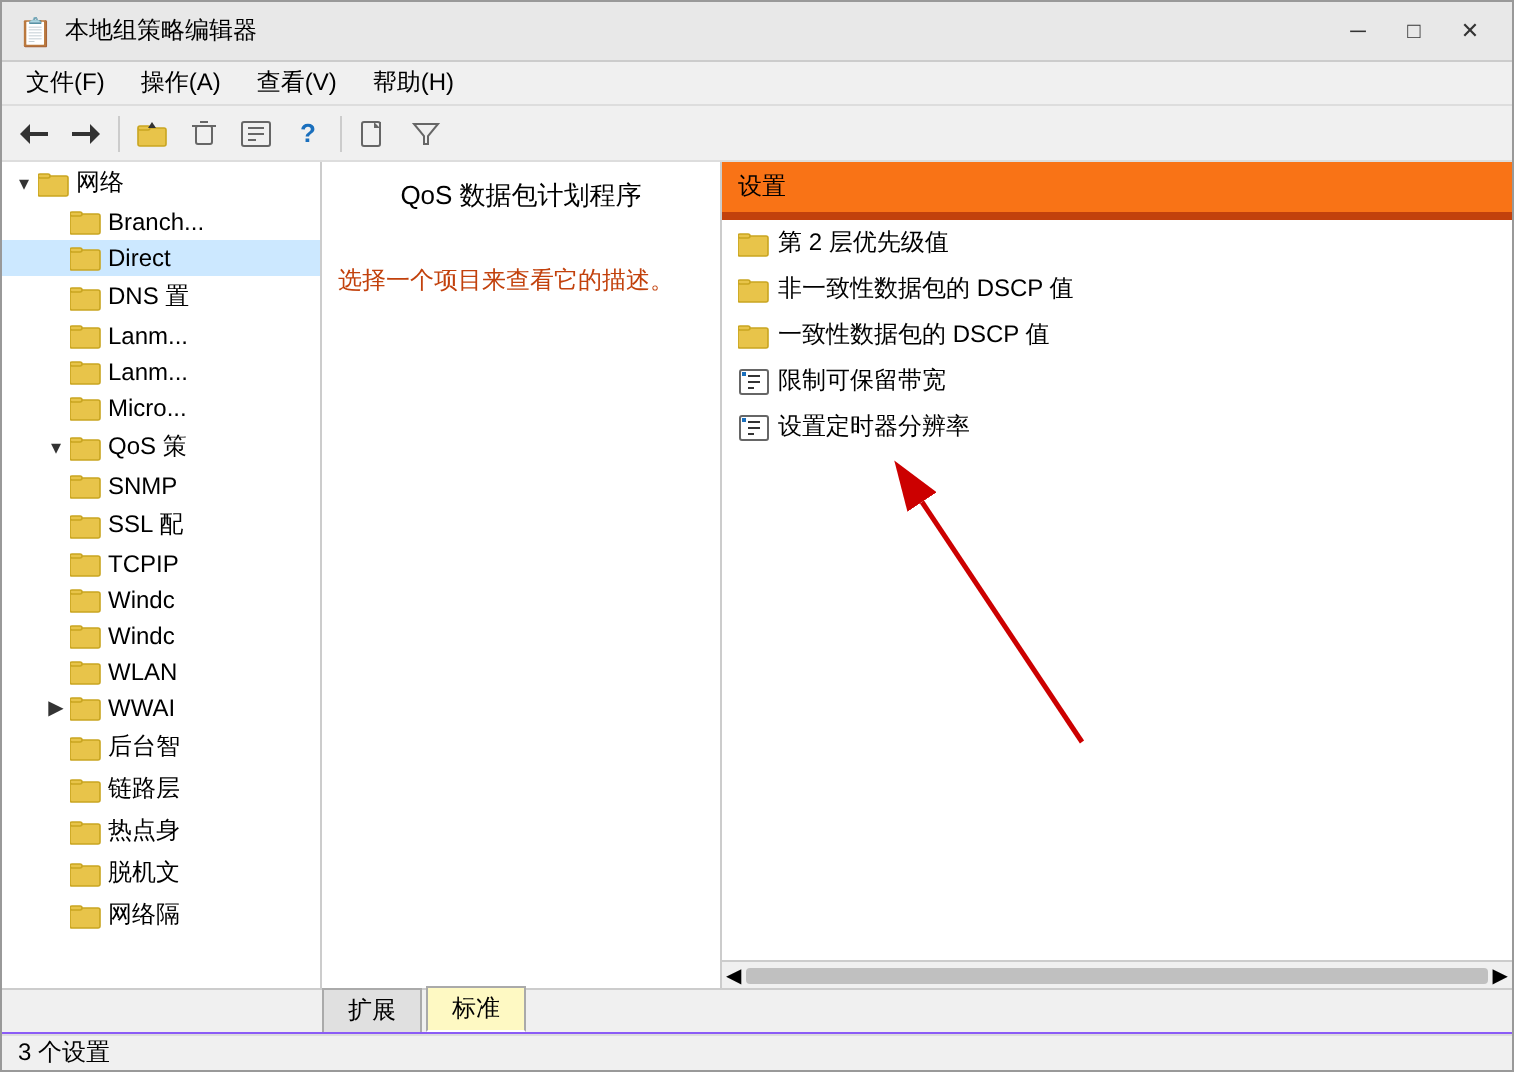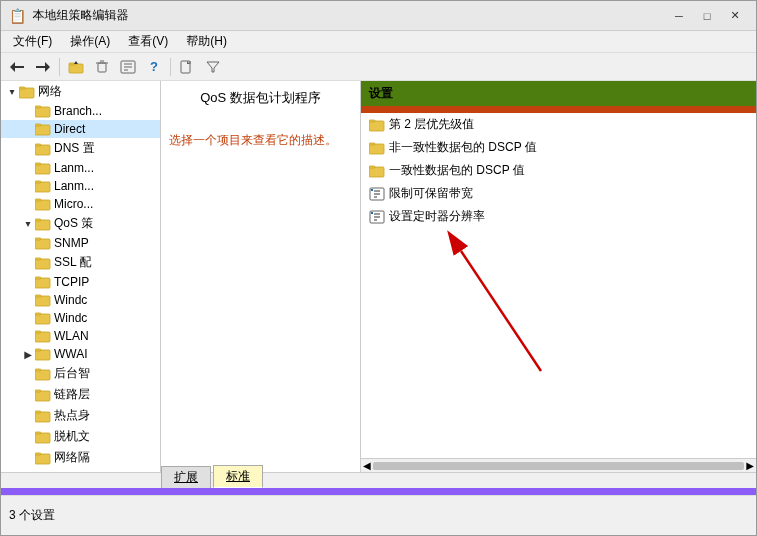--- a/index.html
+++ b/index.html
@@ -192,25 +192,25 @@
 
     
     .settings-panel {
       flex: 1;
       background: #fff;
       overflow-y: auto;
       position: relative;
     }
 
     .settings-header {
-      background: #4d7c0f;
+      background: #f97316;
       padding: 4px 8px;
       font-size: 12px;
-      font-weight: bold;
-      border-bottom: 7px solid #c2410c;
+      font-weight: normal;
+      border-bottom: 4px solid #c2410c;
       color: #000;
     }
 
     .settings-item {
       display: flex;
       align-items: center;
       padding: 3px 8px;
       cursor: pointer;
       font-size: 12px;
       color: #000;
@@ -237,46 +237,45 @@
       border-top: 1px solid #ccc;
       background: #f0f0f0;
     }
 
     .tabs-bar {
       display: flex;
       align-items: flex-end;
       height: 22px;
       padding: 0 160px;
       background: #f0f0f0;
-      border-bottom: 7px solid #8b5cf6;
-      text-decoration: underline;
+      border-bottom: 1px solid #8b5cf6;
     }
 
     .tab {
       padding: 2px 12px;
       font-size: 12px;
       cursor: pointer;
       border: 1px solid #aaa;
       border-bottom: none;
       background: #e0e0e0;
       margin-right: 2px;
       color: #000;
     }
 
     .tab.active {
       background: #fef9c3;
       border-bottom: 1px solid #fff;
       z-index: 1;
     }
 
     .status-bar {
-      height: 40px;
+      height: 18px;
       background: #f0f0f0;
       display: flex;
-      align-items: center;
+      align-items: flex-start;
       padding: 0 8px;
       font-size: 12px;
       color: #000;
       border-top: 1px solid #ddd;
     }
 
     
     .settings-panel::-webkit-scrollbar,
     .tree-panel::-webkit-scrollbar { width: 8px; height: 8px; }
     .settings-panel::-webkit-scrollbar-track,

